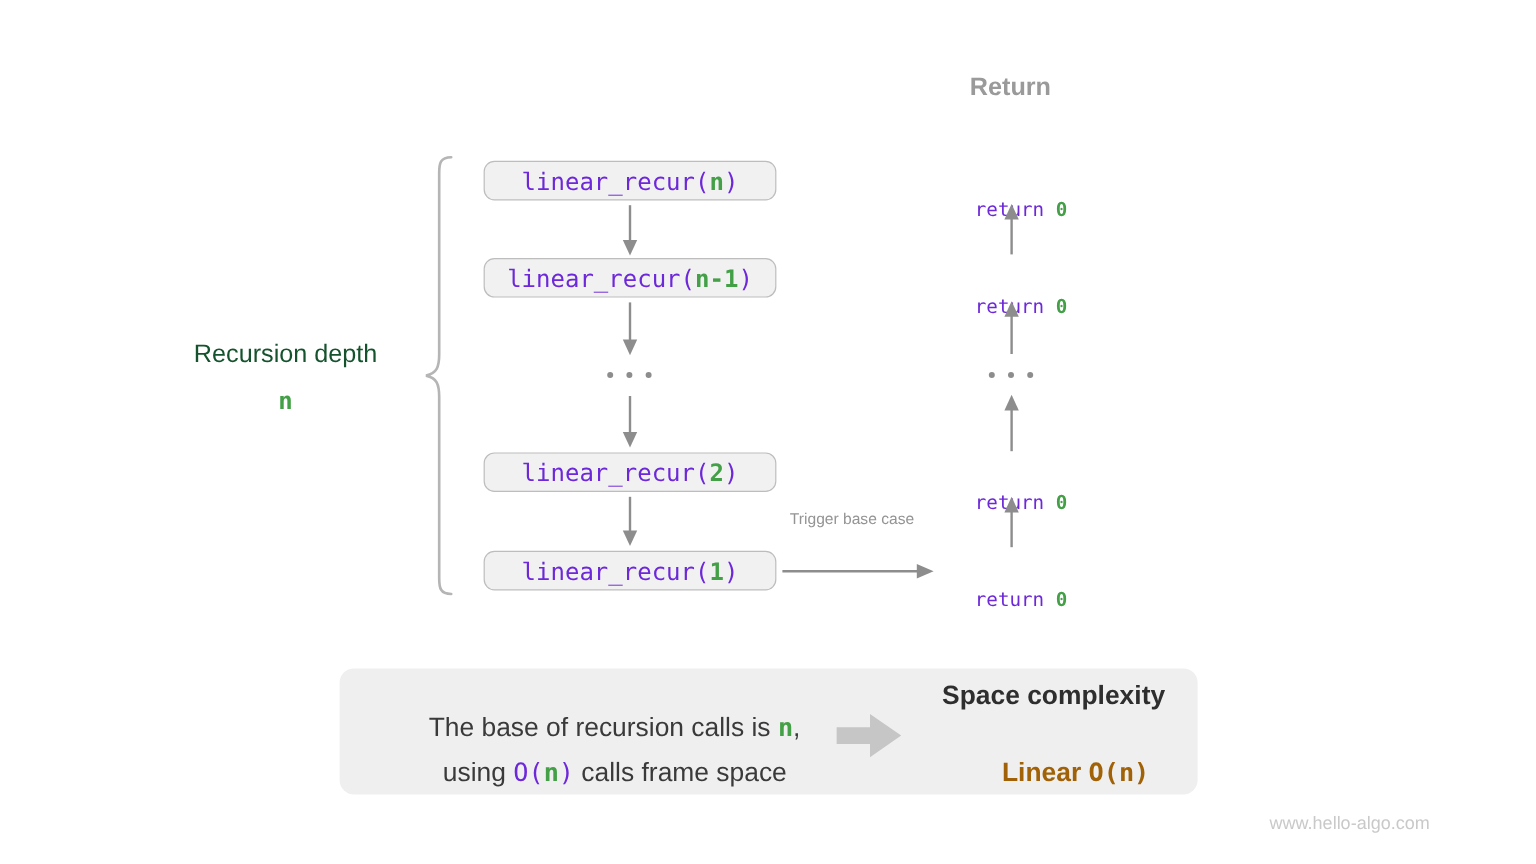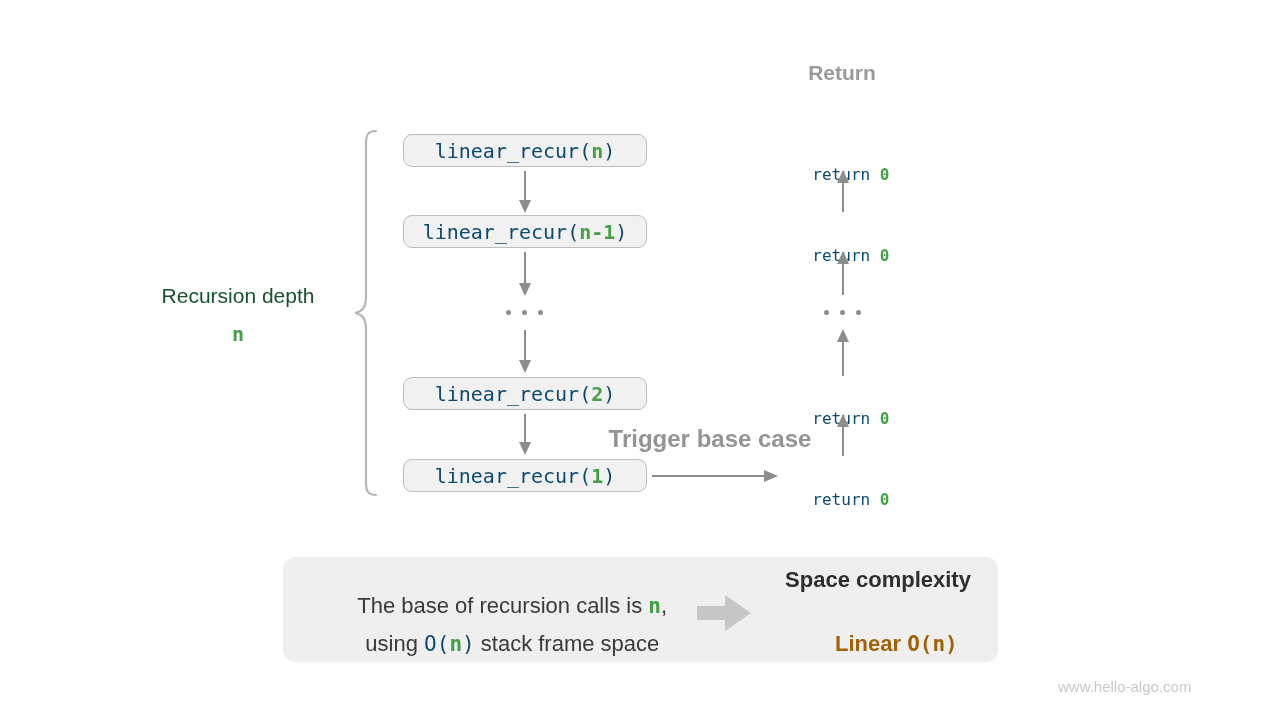--- a/index.html
+++ b/index.html
@@ -4,36 +4,36 @@
 <style>
   html,body{margin:0;padding:0;background:#ffffff;}
   .canvas{
     position:relative;width:1280px;height:720px;background:#ffffff;
     font-family:"Liberation Sans",sans-serif;overflow:hidden;
   }
   .abs{position:absolute;}
   .center{text-align:center;}
   .hdr{font-weight:bold;font-size:21px;color:#9a9a9a;}
   .code{font-family:"DejaVu Sans Mono",monospace;}
-  .dark{color:#0c4a6e;}
+  .dark{color:#6d28d9;}
   .green{color:#43a047;}
   .blue{color:#a16207;}
   .bold{font-weight:bold;}
   .code-box{
     position:absolute;left:403px;width:244px;height:33px;box-sizing:border-box;
     background:#f1f1f1;border:1.5px solid #bdbdbd;border-radius:9px;
     display:flex;align-items:center;justify-content:center;
     font-size:20px;line-height:30px;white-space:pre;
   }
   .ret-row{
     position:absolute;left:742px;width:200px;height:24px;text-align:center;
     font-size:16px;line-height:24px;white-space:pre;
   }
   .label{font-size:21px;color:#14532d;}
-  .trigger{font-size:24px;font-weight:bold;color:#949494;}
+  .trigger{font-size:13px;font-weight:normal;color:#949494;}
   .dots{position:absolute;display:flex;gap:11px;}
   .dot{width:5px;height:5px;border-radius:50%;background:#8d8d8d;}
   .overlay{position:absolute;left:0;top:0;pointer-events:none;}
   .summary{
     position:absolute;left:283px;top:557px;width:715px;height:105px;
     background:#efefef;border-radius:12px;
   }
   .sum-line{position:absolute;font-size:22px;color:#3a3a3a;white-space:pre;}
   .sum-line .code{font-size:21px;}
   .watermark{
@@ -136,21 +136,21 @@
           <polygon points="764,470 764,482 778,476" stroke="none"></polygon>
         </g>
     </g>
   </svg>
 
   <div class="summary">
     <div class="sum-line center" style="left:16px;top:10px;width:390px;">
       <span>The base of recursion calls is </span><span class="code green bold">n</span><span>,</span>
     </div>
     <div class="sum-line center" style="left:16px;top:48px;width:390px;">
-      <span>using </span><span class="code dark">O(</span><span class="code green bold">n</span><span class="code dark">)</span><span> stack frame space</span>
+      <span>using </span><span class="code dark">O(</span><span class="code green bold">n</span><span class="code dark">)</span><span> calls frame space</span>
     </div>
     <svg class="abs" style="left:414px;top:34px;" width="60" height="44">
       <polygon points="0,15 28,15 28,4 54,22 28,40 28,29 0,29" fill="#c6c6c6"></polygon>
     </svg>
     <div class="sum-line center bold" style="left:495px;top:10px;width:200px;color:#2e2e2e;">Space complexity</div>
     <div class="sum-line center" style="left:495px;top:48px;width:200px;">
       <span class="blue bold">Linear </span><span class="code blue bold">O(n)</span>
     </div>
   </div>
 

